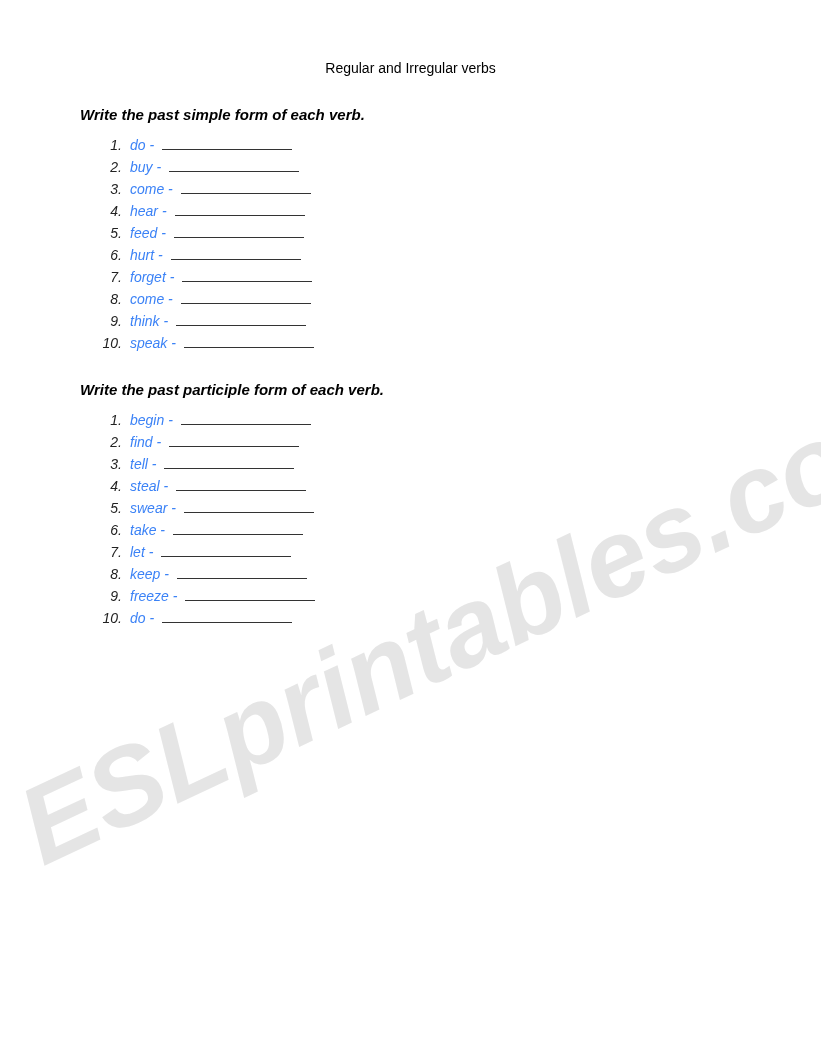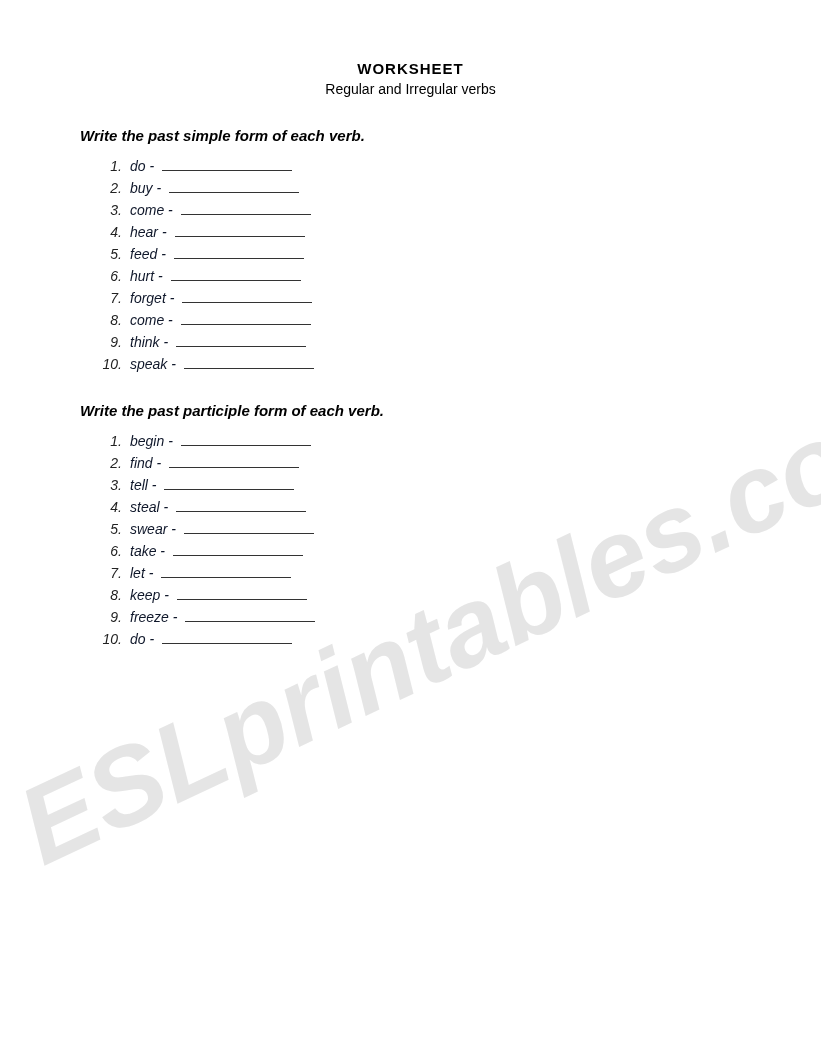--- a/index.html
+++ b/index.html
@@ -89,21 +89,21 @@
     }
 
     .verb-list li .num {
       min-width: 22px;
       text-align: right;
       margin-right: 4px;
       color: #222;
     }
 
     .verb-label {
-      color: #0f172a;
+      color: #3b82f6;
     }
 
     .verb-line {
       display: inline-block;
       border-bottom: 1.5px solid #333;
       width: 130px;
       margin-left: 4px;
       vertical-align: baseline;
     }
 
@@ -112,21 +112,20 @@
     }
   </style>
 </head>
 <body>
 
 <div class="page">
   <div class="watermark">ESLprintables.com</div>
 
   <div class="content">
     <div class="header">
-      <div class="header-title">WORKSHEET</div>
       <div class="header-subtitle">Regular and Irregular verbs</div>
     </div>
 
     <div class="section">
       <div class="section-heading">Write the past simple form of each verb.</div>
       <ol class="verb-list" id="section1-list">
       <li>
             <span class="num">1.</span>
             <span class="verb-label">do - </span>
             <span class="verb-line"></span>

